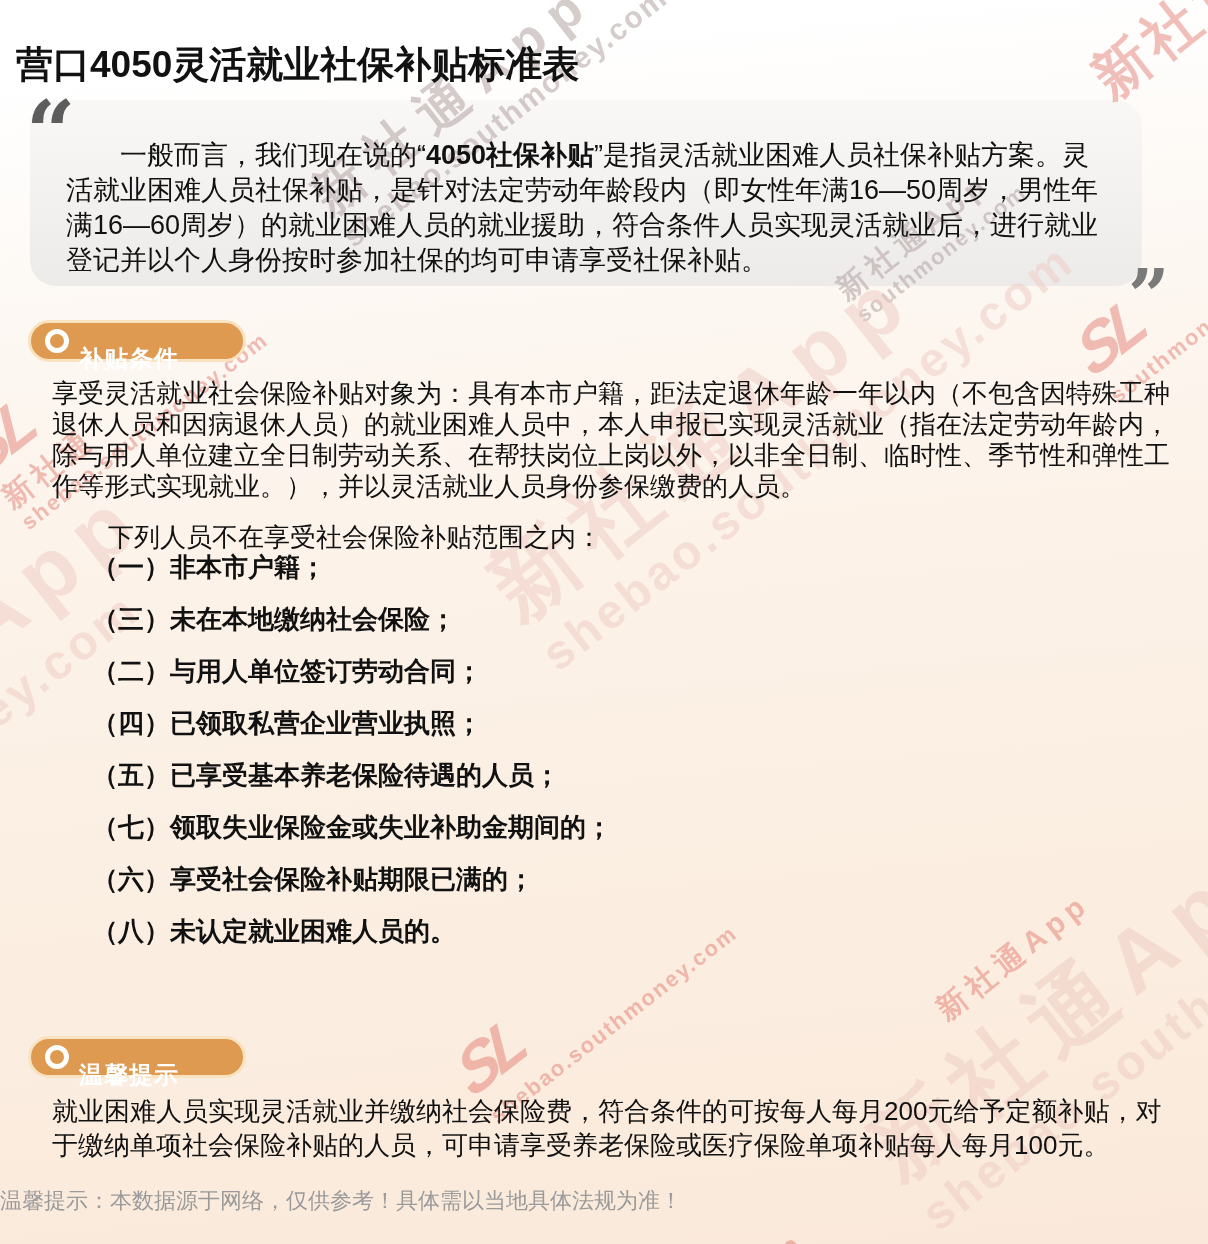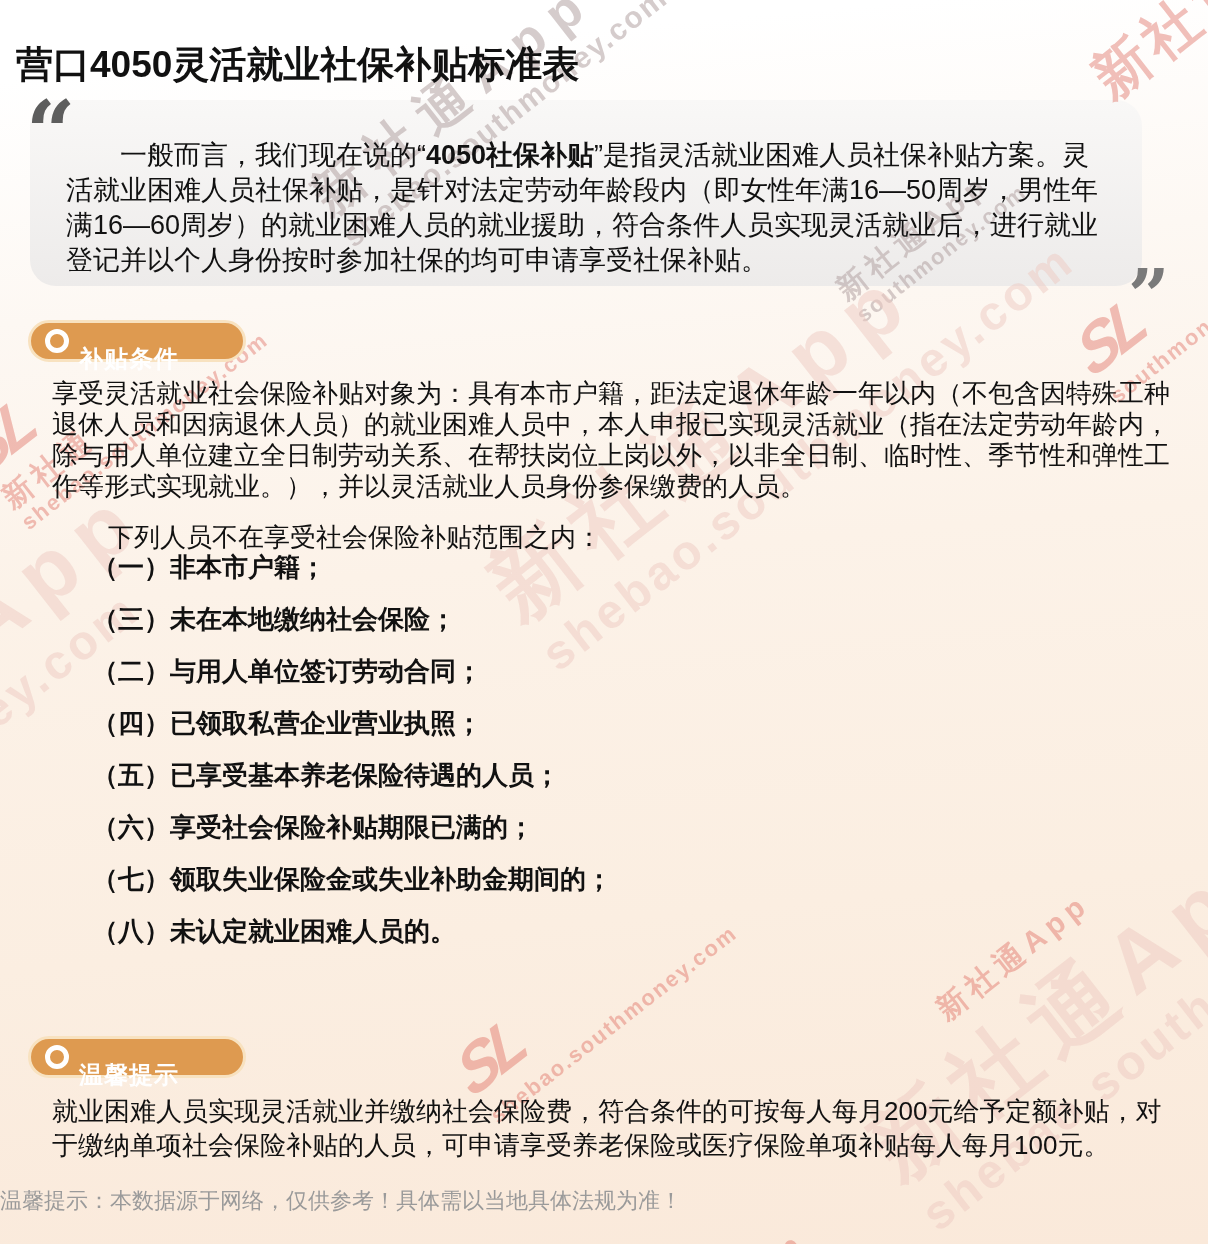--- a/index.html
+++ b/index.html
@@ -131,22 +131,22 @@
     <span class="badge-label">补贴条件</span>
   </div>
   <p class="para para-conditions">享受灵活就业社会保险补贴对象为：具有本市户籍，距法定退休年龄一年以内（不包含因特殊工种退休人员和因病退休人员）的就业困难人员中，本人申报已实现灵活就业（指在法定劳动年龄内，除与用人单位建立全日制劳动关系、在帮扶岗位上岗以外，以非全日制、临时性、季节性和弹性工作等形式实现就业。），并以灵活就业人员身份参保缴费的人员。</p>
   <p class="list-intro">下列人员不在享受社会保险补贴范围之内：</p>
   <ul class="excl-list">
     <li>（一）非本市户籍；</li>
     <li>（三）未在本地缴纳社会保险；</li>
     <li>（二）与用人单位签订劳动合同；</li>
     <li>（四）已领取私营企业营业执照；</li>
     <li>（五）已享受基本养老保险待遇的人员；</li>
+    <li>（七）领取失业保险金或失业补助金期间的；</li>
     <li>（六）享受社会保险补贴期限已满的；</li>
-    <li>（七）领取失业保险金或失业补助金期间的；</li>
     <li>（八）未认定就业困难人员的。</li>
   </ul>
 
   <div class="badge badge-standard">
     <span class="ring"></span>
     <span class="badge-label">温馨提示</span>
   </div>
   <p class="para para-standard">就业困难人员实现灵活就业并缴纳社会保险费，符合条件的可按每人每月200元给予定额补贴，对于缴纳单项社会保险补贴的人员，可申请享受养老保险或医疗保险单项补贴每人每月100元。</p>
 
   <p class="footer">温馨提示：本数据源于网络，仅供参考！具体需以当地具体法规为准！</p>

